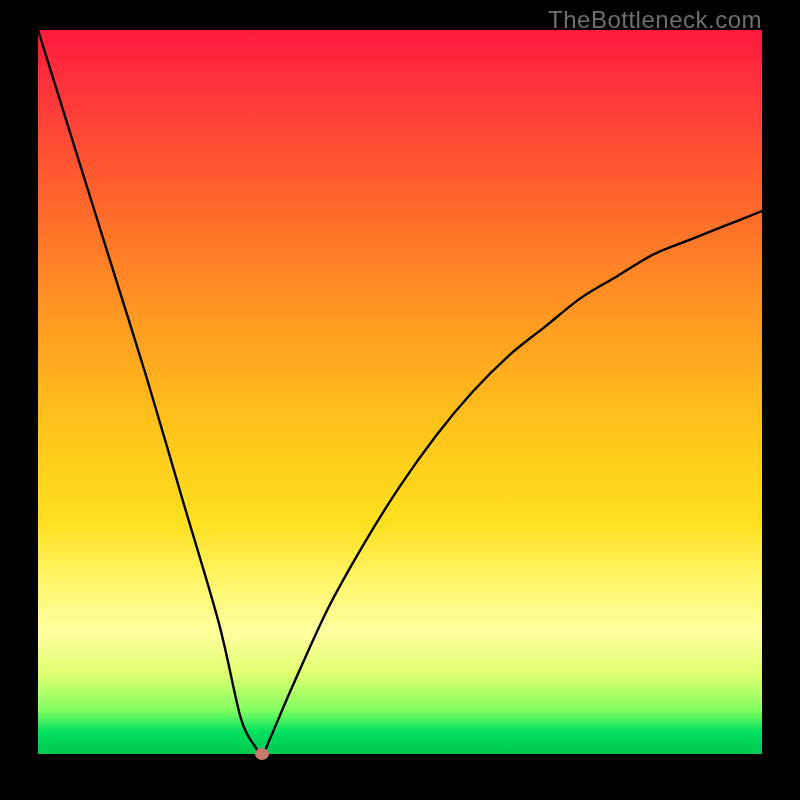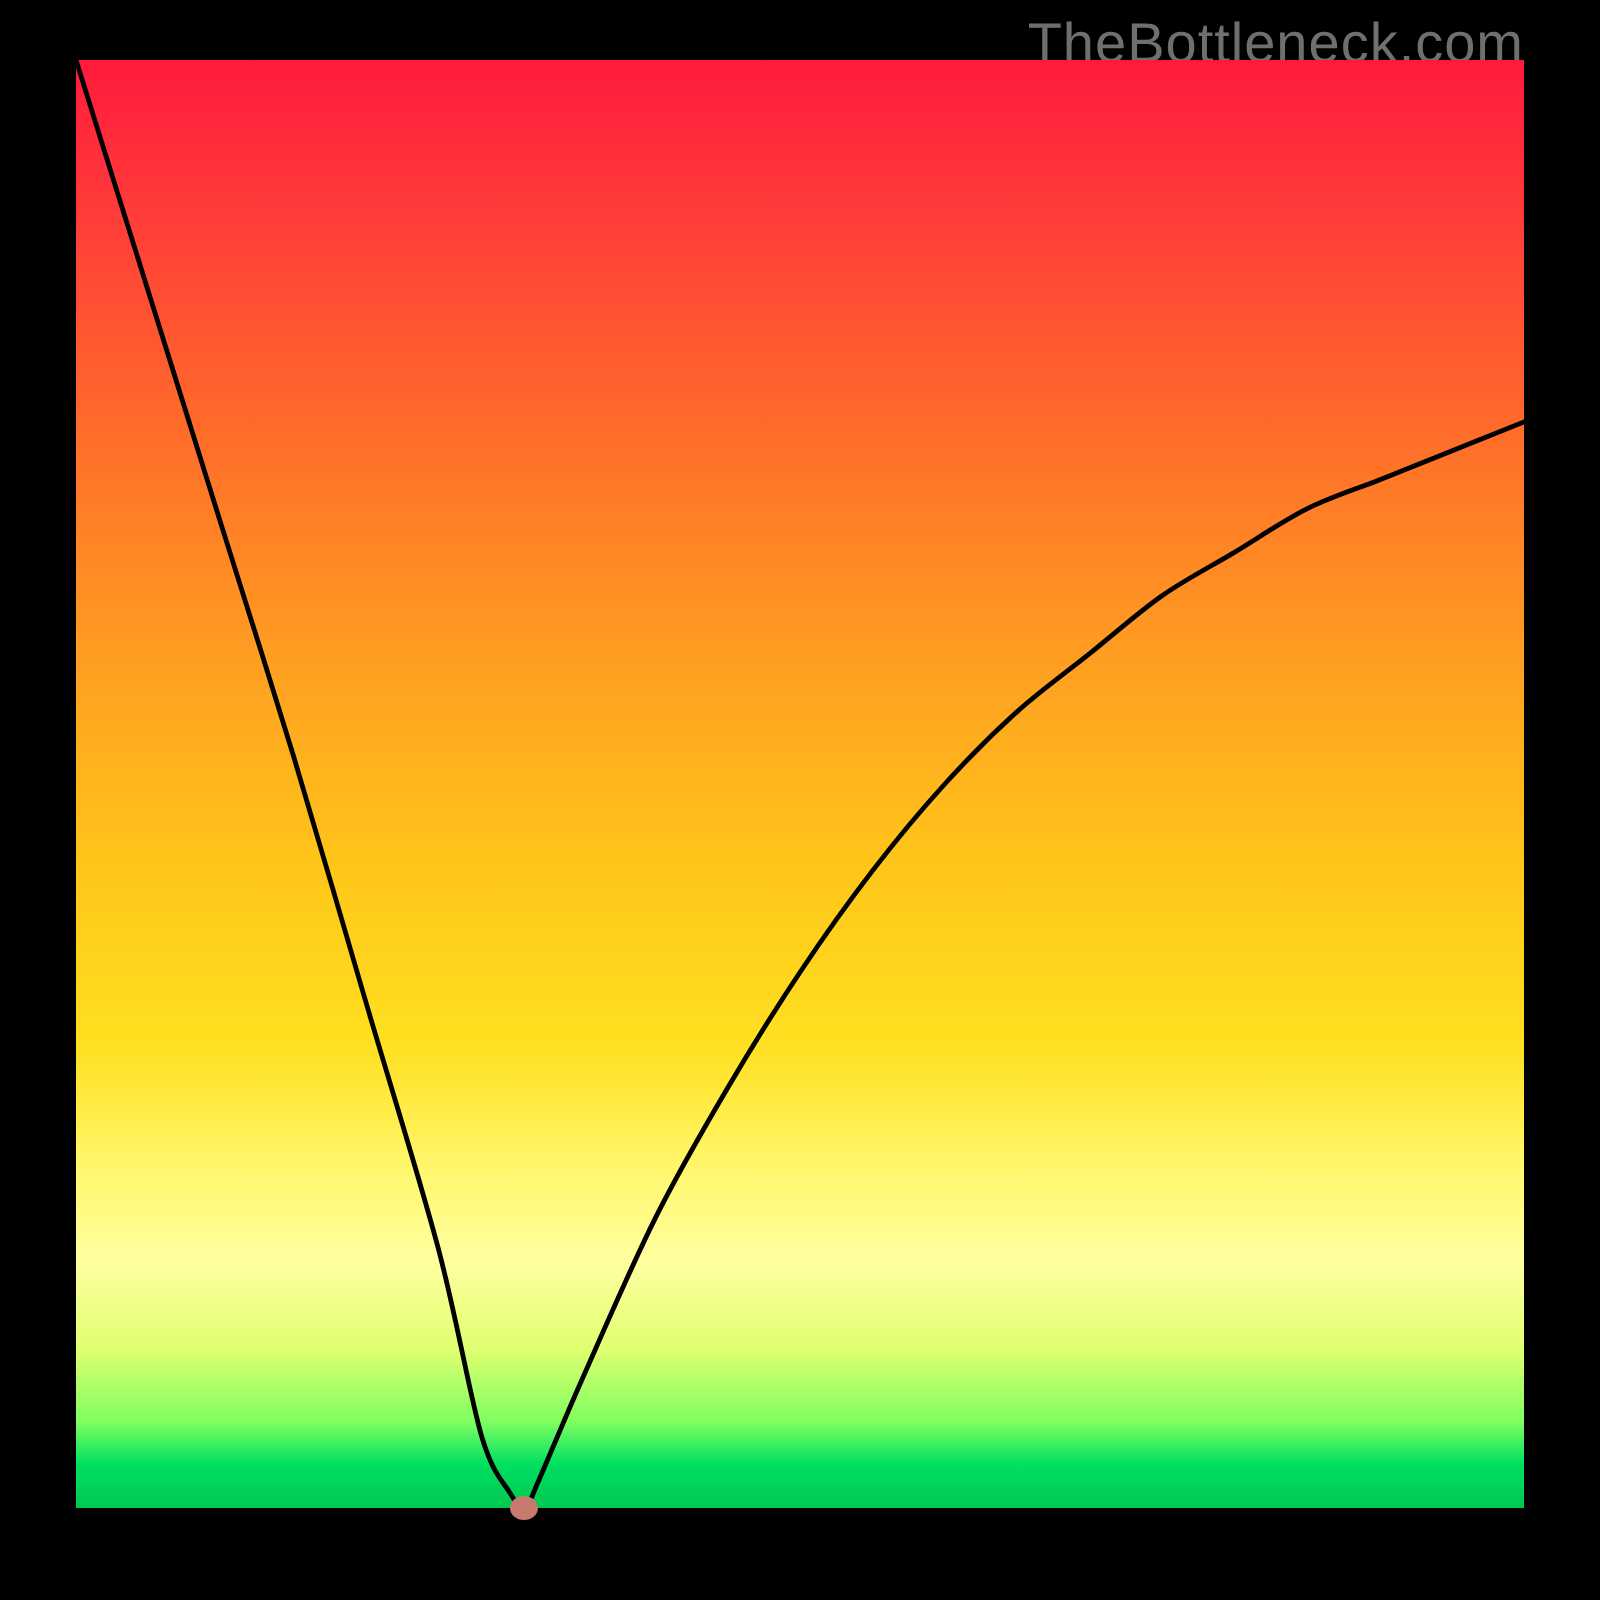--- a/index.html
+++ b/index.html
@@ -34,21 +34,21 @@
       #e0ff70 89%,
       #80ff60 94%,
       #00e060 97%,
       #00c850 100%
     );
   }
   .watermark {
     position: absolute;
     top: 6px;
     right: 38px;
-    font-size: 28px;
+    font-size: 24px;
     font-weight: 500;
     color: #6f6f6f;
     letter-spacing: 0.5px;
     font-family: Arial, Helvetica, sans-serif;
   }
   svg.curve {
     position: absolute;
     left: 0;
     top: 0;
     width: 724px;

